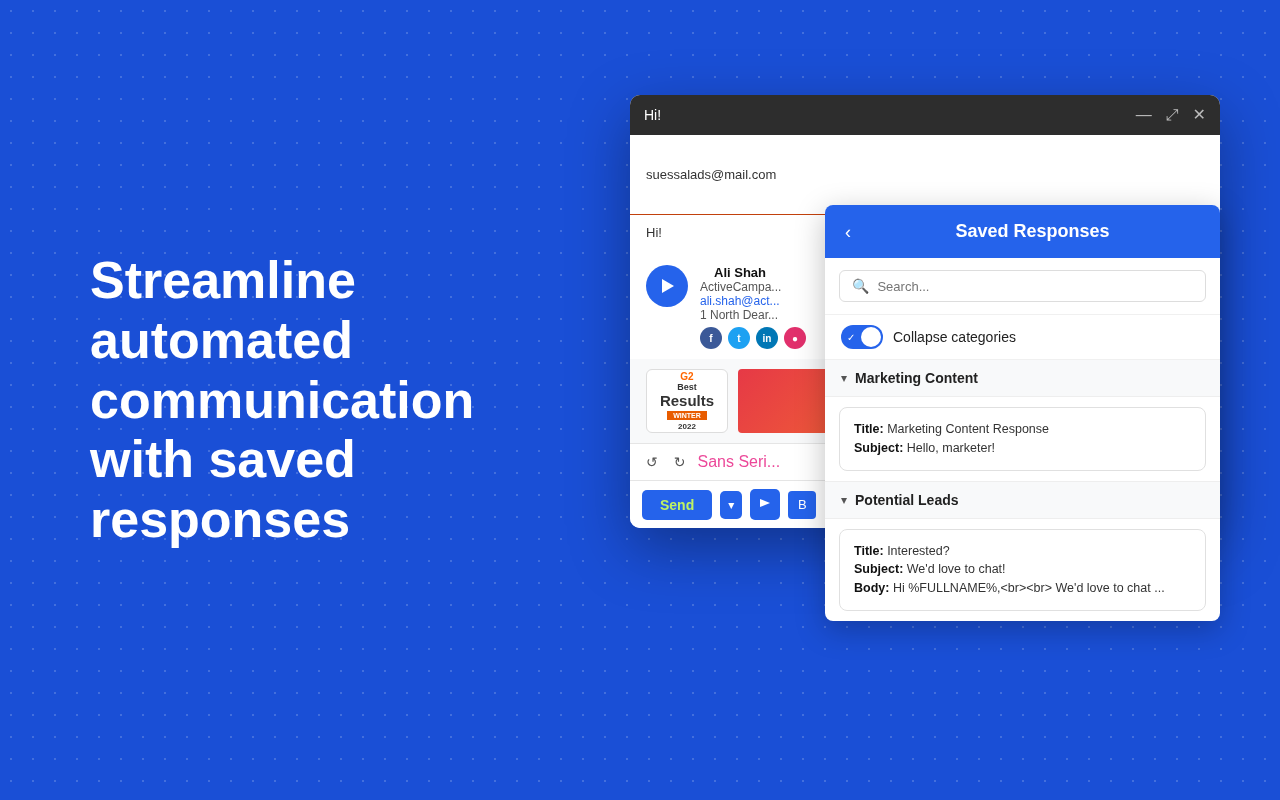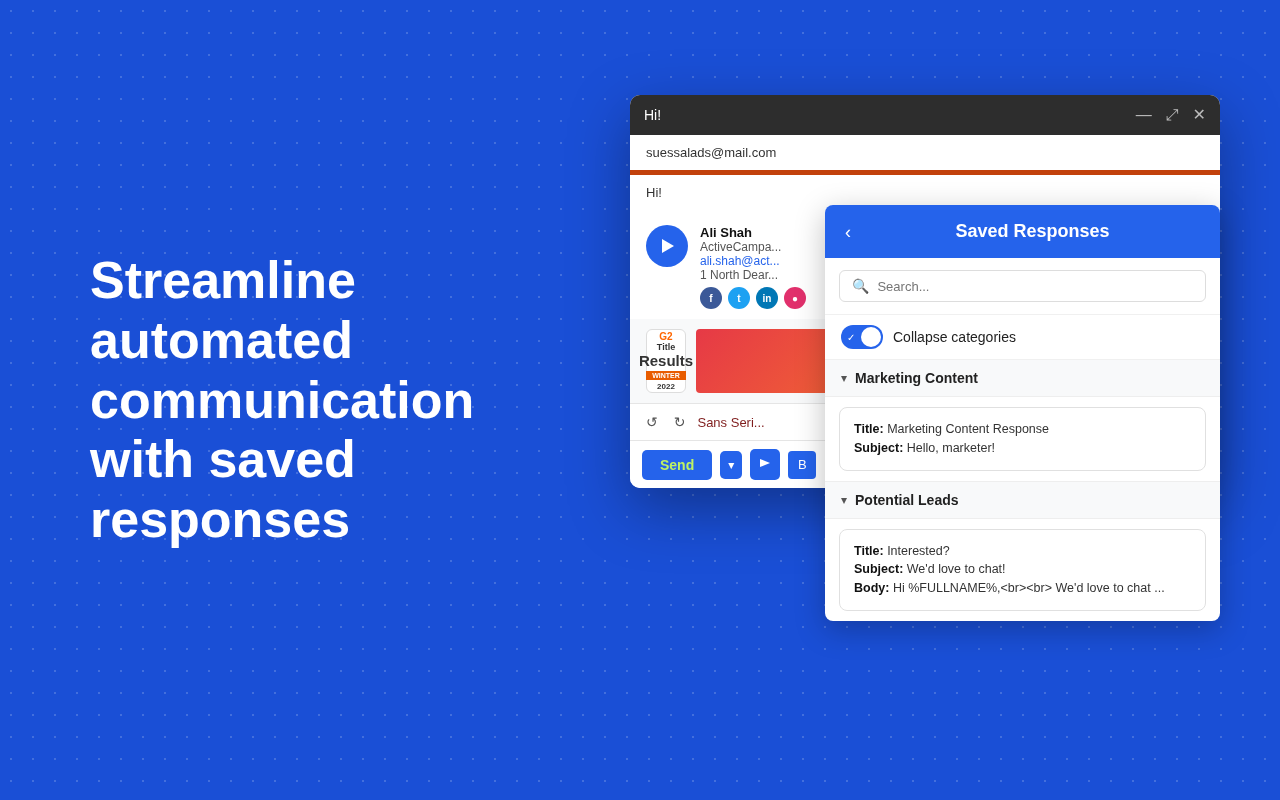--- a/index.html
+++ b/index.html
@@ -71,22 +71,22 @@
     }
     .window-control {
       color: #bbb;
       font-size: 16px;
       cursor: pointer;
       line-height: 1;
     }
 
     
     .email-header {
-      padding: 6px 16px;
-      border-bottom: 5px solid #c2410c;
+      padding: 28px 16px;
+      border-bottom: 1px solid #c2410c;
     }
     .email-to {
       font-size: 13px;
       color: #333;
       border: none;
       outline: none;
       width: 100%;
       padding: 4px 0;
     }
     .email-body-preview {
@@ -116,20 +116,21 @@
       flex-shrink: 0;
     }
     .contact-info {
       font-size: 12px;
       color: #333;
     }
     .contact-name {
       font-weight: 700;
       font-size: 13px;
       color: #111;
+      margin-left: 14px;
     }
     .contact-company { color: #555; }
     .contact-email { color: #2563eb; }
     .contact-address { color: #555; }
     .contact-social {
       display: flex;
       gap: 6px;
       margin-top: 5px;
     }
     .social-icon {
@@ -150,21 +151,21 @@
 
     
     .badge-area {
       padding: 10px 16px;
       display: flex;
       align-items: center;
       gap: 10px;
       background: #f8f9fa;
     }
     .g2-badge {
-      width: 40px;
+      width: 82px;
       height: 64px;
       background: #fff;
       border: 1px solid #ddd;
       border-radius: 6px;
       display: flex;
       flex-direction: column;
       align-items: center;
       justify-content: center;
       font-size: 8px;
       color: #333;
@@ -196,22 +197,22 @@
     .toolbar-btn {
       background: none;
       border: none;
       cursor: pointer;
       color: #555;
       font-size: 14px;
       padding: 2px 4px;
       border-radius: 3px;
     }
     .font-select {
-      font-size: 13px;
-      color: #7f1d1d;
+      font-size: 16px;
+      color: #ec4899;
       border: none;
       background: none;
       cursor: pointer;
     }
 
     
     .send-area {
       padding: 8px 12px;
       background: #fff;
       border-top: 1px solid #e5e5e5;
@@ -473,21 +474,21 @@
         <span class="social-icon social-tw">t</span>
         <span class="social-icon social-li">in</span>
         <span class="social-icon social-ig">●</span>
       </div>
     </div>
   </div>
 
   <div class="badge-area">
     <div class="g2-badge">
       <span class="g2-top">G2</span>
-      <span class="g2-best">Title</span>
+      <span class="g2-best">Best</span>
       <span class="g2-results">Results</span>
       <span class="g2-badge-ribbon">WINTER</span>
       <span class="g2-year">2022</span>
     </div>
     <div style="flex:1;height:64px;background:linear-gradient(135deg,#e63946 0%,#ff9f1c 100%);border-radius:4px;display:flex;align-items:center;justify-content:center;overflow:hidden;">
       <span style="color:#fff;font-size:11px;font-weight:700;letter-spacing:1px;">L...</span>
     </div>
   </div>
 
   <div class="composer-area">

